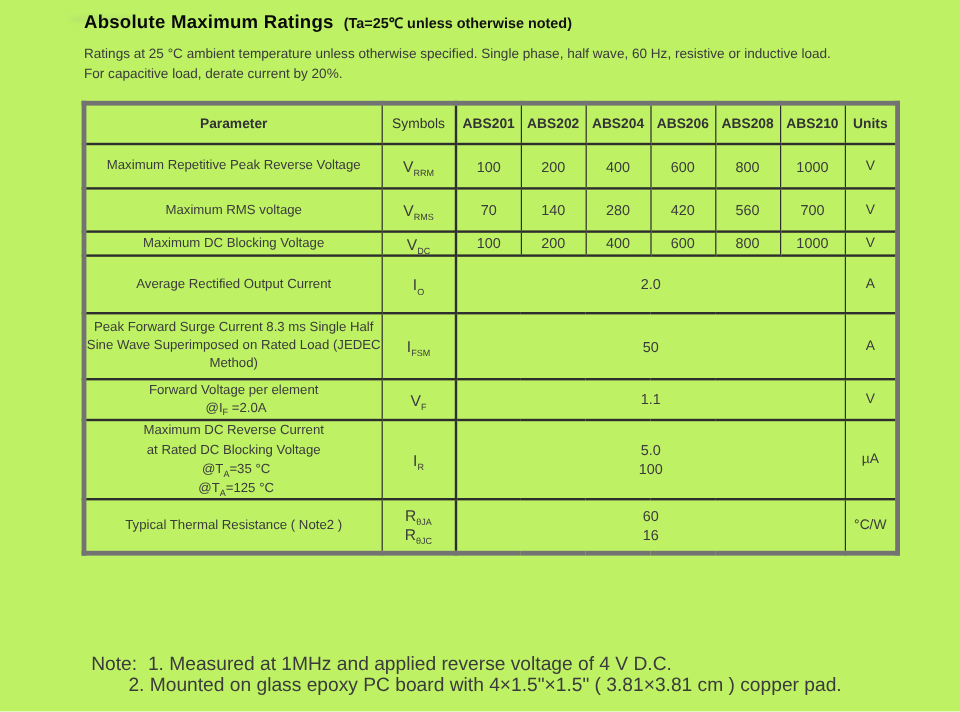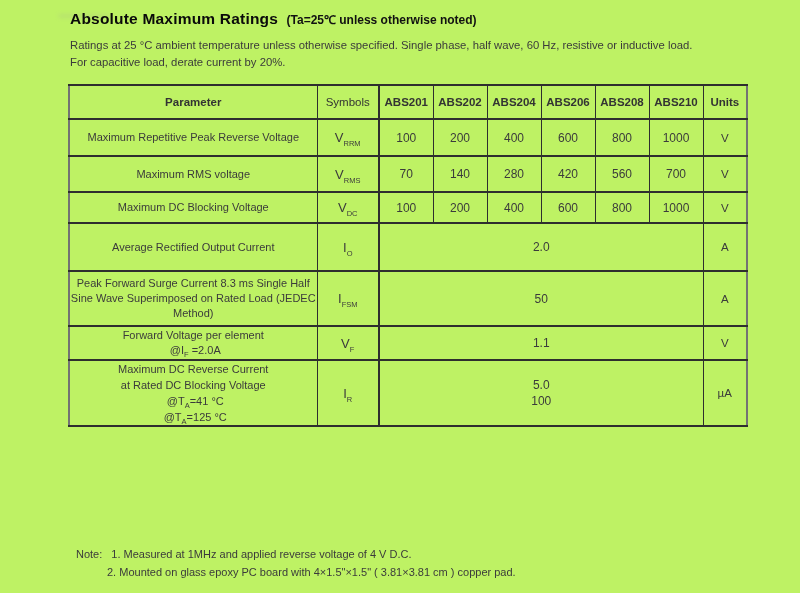--- a/index.html
+++ b/index.html
@@ -11,46 +11,46 @@
     position:absolute;left:58px;top:14px;width:52px;height:4px;
     background:#9a9a9a;opacity:.18;filter:blur(2px);border-radius:2px;
   }
   .titleblock{position:absolute;left:70px;top:10px;white-space:nowrap;}
   .title{font-size:15.5px;font-weight:bold;color:#0a0a0a;letter-spacing:.2px;}
   .title-suffix{font-size:12px;font-weight:bold;color:#111;margin-left:4px;}
   .subtitle{position:absolute;left:70px;top:37px;width:680px;font-size:11.3px;line-height:16.5px;color:#3b3b3b;}
   table.specs{
     position:absolute;left:68px;top:84px;width:678px;
     border-collapse:collapse;table-layout:fixed;
-    border:2px solid #737373;
+    border:4px solid #737373;
   }
   .specs td,.specs th{
     border:1px solid #2e2e2e;border-top-width:2px;border-bottom-width:2px;
     vertical-align:middle;padding:0;color:#3b3b3b;
     font-family:"Liberation Sans",sans-serif;
   }
   .specs th{font-size:11.5px;font-weight:bold;color:#333;text-align:center;}
   .specs th.th-regular{font-weight:normal;}
   .sym-b{border-right-width:2px !important;}
   .c-param{text-align:center;padding:3px 6px 3px 10px;font-size:11px;line-height:15px;}
   .c-sym{text-align:center;font-size:13px;line-height:17px;}
   .c-val{text-align:center;font-size:12px;}
   .c-units{text-align:center;font-size:11.5px;}
   sub{font-size:7.5px;line-height:0;}
   .pflex{display:flex;justify-content:space-between;align-items:center;width:100%;flex-direction:column;}
   .pflex .cond{white-space:nowrap;padding-left:4px;}
   .pcol div{line-height:16px;}
   .twoline{line-height:16px;}
   
   tr.hrow{height:34px;}
-  tr.r0{height:37px;} tr.r1{height:36px;} tr.r2{height:31px;}
+  tr.r0{height:37px;} tr.r1{height:36px;} tr.r2{height:20px;}
   tr.r3{height:48px;} tr.r4{height:55px;padding-left:36px;} tr.r5{height:34px;}
   tr.r6{height:55px;} tr.r7{height:37px;} tr.r8{height:45px;}
   tr.r9{height:31px;}
-  .notes{position:absolute;left:76px;top:545px;font-size:11px;color:#3b3b3b;line-height:18px;}
+  .notes{position:absolute;left:76px;top:545px;font-size:16px;color:#3b3b3b;line-height:18px;}
   .notes .line1{display:flex;gap:9px;}
   .notes .line2{margin-left:31px;}
 </style>
 </head>
 <body>
 
 <div class="page">
 
   <div class="artifact"></div>
 
@@ -153,34 +153,46 @@
     </tr>
 
     <tr class="r6">
       <td class="c-param">
         <div class="pflex">
           <div class="pcol">
             <div>Maximum DC Reverse Current</div>
             <div>at Rated DC Blocking Voltage</div>
           </div>
           <div class="pcol cond">
-            <div><span>@T</span><sub>A</sub><span>=41 °C</span></div>
+            <div><span>@T</span><sub>A</sub><span>=35 °C</span></div>
             <div><span>@T</span><sub>A</sub><span>=125 °C</span></div>
           </div>
         </div>
       </td>
       <td class="c-sym sym-b"><span>I</span><sub>R</sub></td>
       <td class="c-val" colspan="6">
         <div class="twoline">5.0</div>
         <div class="twoline">100</div>
       </td>
       <td class="c-units">µA</td>
     </tr>
 
 
+    <tr class="r8">
+      <td class="c-param">Typical Thermal Resistance ( Note2 )</td>
+      <td class="c-sym sym-b">
+        <div class="twoline"><span>R</span><sub>θJA</sub></div>
+        <div class="twoline"><span>R</span><sub>θJC</sub></div>
+      </td>
+      <td class="c-val" colspan="6">
+        <div class="twoline">60</div>
+        <div class="twoline">16</div>
+      </td>
+      <td class="c-units">°C/W</td>
+    </tr>
 
   </tbody>
     </table>
 
   <div class="notes">
     <div class="line1">
       <span>Note:</span>
       <span>1. Measured at 1MHz and applied reverse voltage of 4 V D.C.</span>
     </div>
     <div class="line2">2. Mounted on glass epoxy PC board with 4×1.5"×1.5" ( 3.81×3.81 cm ) copper pad.</div>

